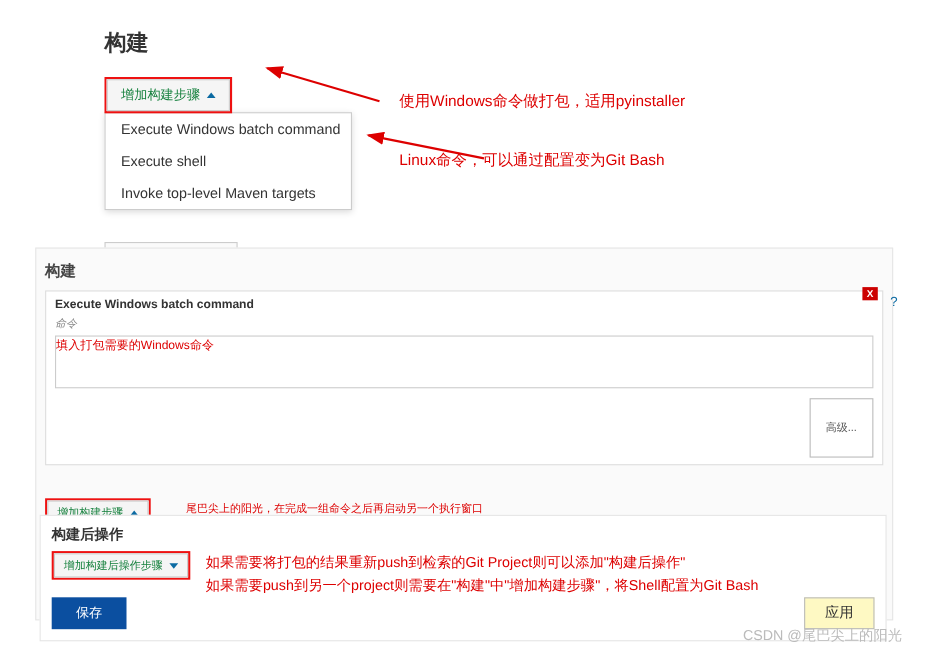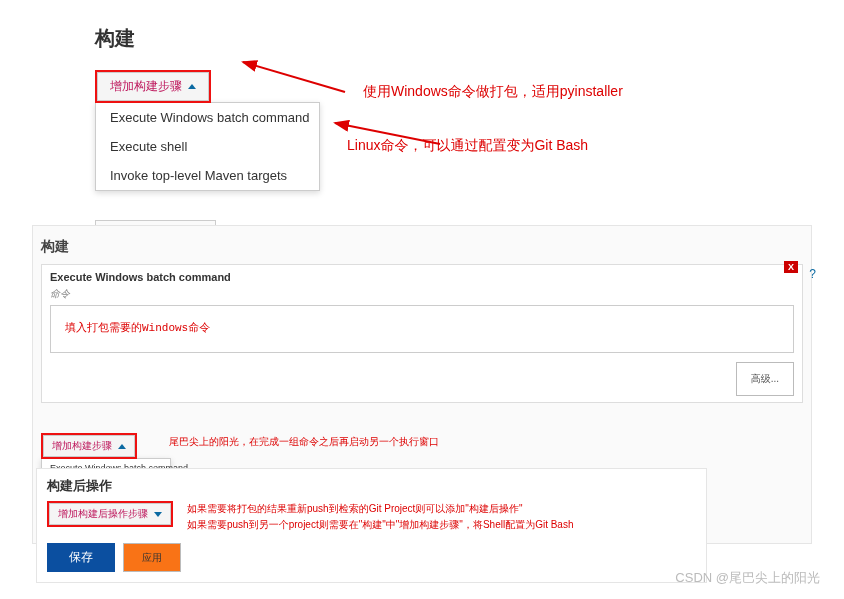--- a/index.html
+++ b/index.html
@@ -1,59 +1,59 @@
 <!DOCTYPE html>
 <html><head>
   <meta charset="utf-8">
   <style>
     * { box-sizing: border-box; margin: 0; padding: 0; }
     body { font-family: Arial, "Microsoft YaHei", sans-serif; background: #fff; width: 844px; height: 599px; position: relative; font-size: 12px; color: #333; }
     
     .section1 { position: absolute; top: 25px; left: 95px; width: 720px; }
     .h-title { font-size: 20px; font-weight: bold; color: #333; margin-bottom: 18px; }
     .redbox { border: 2px solid #e11; display: inline-block; }
-    .dd-btn { background: #f5f5f5; border: 1px solid #ccc; color: #be185d; padding: 5px 12px; font-size: 12px; cursor: pointer; display: inline-flex; align-items: center; }
+    .dd-btn { background: #f5f5f5; border: 1px solid #ccc; color: #15803d; padding: 5px 12px; font-size: 12px; cursor: pointer; display: inline-flex; align-items: center; }
     .caret-up::after { content: ''; display: inline-block; margin-left: 6px; width: 0; height: 0; border-left: 4px solid transparent; border-right: 4px solid transparent; border-bottom: 5px solid #0b6aa2; }
     .caret-down::after { content: ''; display: inline-block; margin-left: 6px; width: 0; height: 0; border-left: 4px solid transparent; border-right: 4px solid transparent; border-top: 5px solid #0b6aa2; }
     .dd-menu { background: #fff; border: 1px solid #ccc; box-shadow: 0 2px 6px rgba(0,0,0,0.15); margin-top: -1px; }
     .dd-item { padding: 7px 14px; font-size: 13px; color: #333; cursor: pointer; white-space: nowrap; }
     .dd1-menu { width: 225px; }
     
     .ann-txt { color: #d00; font-size: 14px; position: absolute; }
     .arrow-svg { position: absolute; }
     
     .ghost-btn { position: absolute; top: 150px; left: 0; border: 1px solid #ccc; color: #999; padding: 4px 10px; font-size: 11px; background: #fafafa; }
     
     .section2 { position: absolute; top: 225px; left: 32px; width: 780px; border: 1px solid #e5e5e5; background: #fafafa; padding: 8px; }
     .s2-title { font-size: 14px; font-weight: bold; color: #444; padding: 4px 0 8px 0; }
     .cmd-box { background: #fff; border: 1px solid #ddd; padding: 6px 8px; position: relative; }
     .cmd-hdr { font-size: 11px; font-weight: bold; color: #333; padding-bottom: 4px; }
     .cmd-sub { font-size: 10px; color: #888; padding-bottom: 4px; font-style: italic; }
-    .cmd-ta { width: 100%; border: 1px solid #ccc; height: 48px; padding: 14px; font-size: 11px; color: #d00; resize: none; font-family: Liberation Mono, monospace; }
+    .cmd-ta { width: 100%; border: 1px solid #ccc; height: 48px; padding: 0; font-size: 11px; color: #d00; resize: none; font-family: Liberation Sans, sans-serif; }
     .cmd-ref { font-size: 10px; color: #666; padding-top: 6px; }
     .cmd-ref a { color: #0b6aa2; text-decoration: none; }
     .del-badge { position: absolute; top: -4px; right: 4px; background: #c00; color: #fff; font-size: 9px; padding: 1px 4px; font-weight: bold; }
     .help-ico { position: absolute; top: 2px; right: -14px; color: #0b6aa2; font-size: 12px; }
-    .adv-btn { float: right; border: 1px solid #bbb; background: #fff; padding: 9px 14px; font-size: 10px; color: #555; margin-top: 6px; cursor: pointer; }
+    .adv-btn { float: right; border: 1px solid #bbb; background: #fff; padding: 19px 14px; font-size: 10px; color: #555; margin-top: 6px; cursor: pointer; }
     .s2-dd-wrap { margin-top: 30px; position: relative; }
     .s2-dd-box { display: inline-block; border: 2px solid #e11; }
     .dd-btn.sm { padding: 3px 8px; font-size: 10px; }
     .dd2-menu { width: 130px; }
     .dd2-menu .dd-item { padding: 4px 8px; font-size: 9px; }
     .s2-ann { color: #d00; font-size: 10px; position: absolute; top: 2px; left: 128px; }
     .s2-ghost { border: 1px solid #ccc; color: #aaa; padding: 2px 6px; font-size: 8px; background: #fafafa; margin-top: 4px; display: inline-block; }
     
-    .section3 { position: absolute; top: 468px; left: 36px; width: 671px; border: 1px solid #e5e5e5; background: #fff; padding: 8px 10px 10px 10px; }
+    .section3 { position: absolute; top: 468px; left: 36px; width: 770px; border: 1px solid #e5e5e5; background: #fff; padding: 8px 10px 10px 10px; }
     .s3-hdr { font-size: 13px; font-weight: bold; color: #333; padding-bottom: 6px; }
     .s3-row { display: flex; align-items: flex-start; gap: 14px; }
     .s3-btn-box { border: 2px solid #e11; }
-    .s3-ann { color: #d00; font-size: 10px; line-height: 1.6; }
-    .s3-save-row { display: flex; gap: 8px; margin-top: 10px; }
+    .s3-ann { color: #d00; font-size: 13px; line-height: 1.6; }
+    .s3-save-row { display: flex; gap: 8px; margin-top: 0; justify-content: space-between; }
     .btn-save { background: #0b4fa0; color: #fff; border: none; padding: 6px 22px; font-size: 12px; cursor: pointer; }
-    .btn-apply { background: #f97316; color: #333; border: 1px solid #bbb; padding: 0 18px; font-size: 10px; cursor: pointer; }
+    .btn-apply { background: #fef9c3; color: #333; border: 1px solid #bbb; padding: 0 18px; font-size: 13px; cursor: pointer; }
     
     .watermark { position: absolute; bottom: 12px; right: 24px; color: #bbb; font-size: 13px; }
   </style>
 </head>
 <body>
 
 <div class="section1">
   <div class="h-title">构建</div>
 
   <div style="position:relative;">
@@ -81,21 +81,21 @@
   <div class="ann-txt" style="top:58px; left:268px;text-align:right;">使用Windows命令做打包，适用pyinstaller</div>
 
   <svg class="arrow-svg" style="top:95px; left:235px;" width="120" height="30">
     <defs>
         <marker id="ah2" markerWidth="8" markerHeight="8" refX="7" refY="3" orient="auto">
           <polygon points="0 0, 8 3, 0 6" fill="#d00"></polygon>
         </marker>
       </defs>
     <line x1="110" y1="24" x2="5" y2="3" stroke="#d00" stroke-width="2" marker-end="url(#ah2)"></line>
   </svg>
-  <div class="ann-txt" style="top:112px; left:252px;">Linux命令，可以通过配置变为Git Bash</div>
+  <div class="ann-txt" style="top:112px; left:268px;">Linux命令，可以通过配置变为Git Bash</div>
 </div>
 
 <div class="section2">
   <div class="s2-title">构建</div>
   <div class="cmd-box">
     <span class="del-badge">X</span>
     <span class="help-ico">?</span>
     <div class="cmd-hdr">Execute Windows batch command</div>
     <div class="cmd-sub">命令</div>
     <textarea class="cmd-ta" style="">填入打包需要的Windows命令</textarea>

